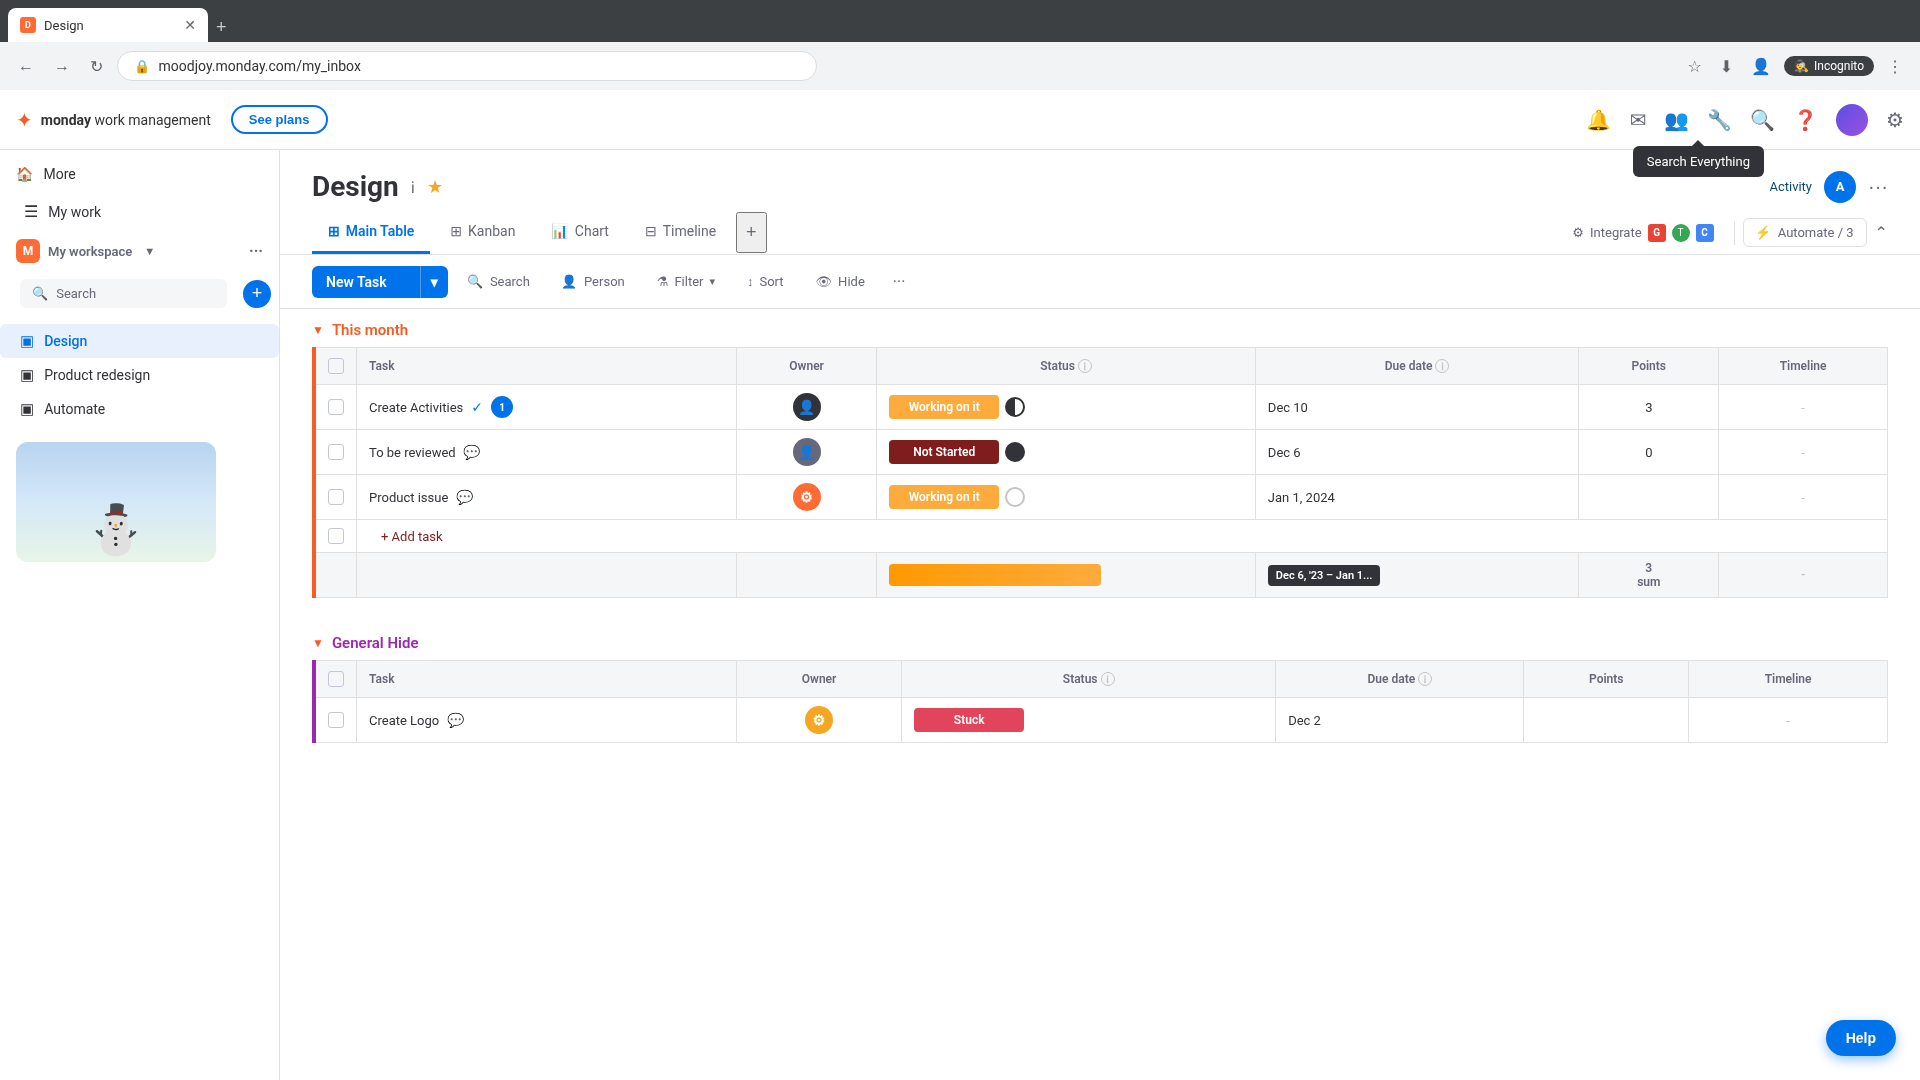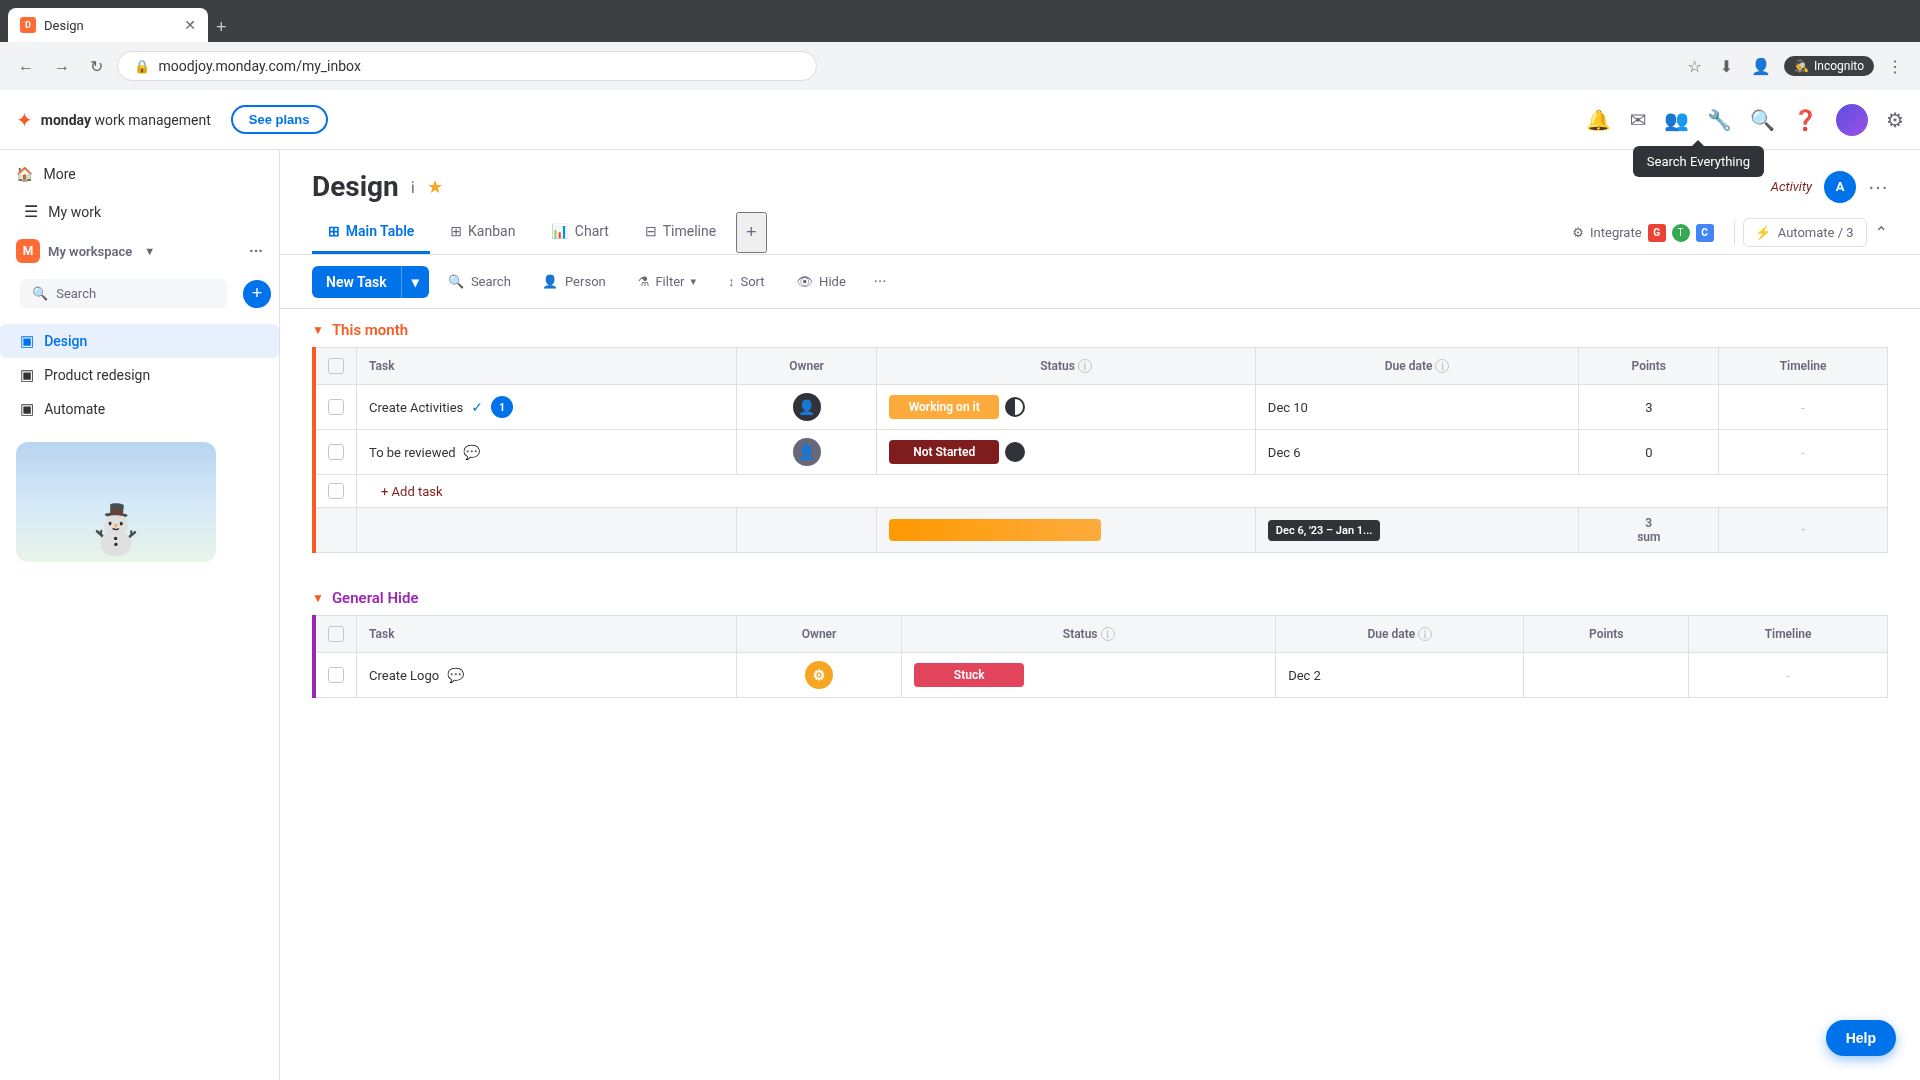--- a/index.html
+++ b/index.html
@@ -60,36 +60,36 @@
 
     
     .main-content { flex: 1; overflow-y: auto; background: #fff; }
     .page-header { padding: 20px 32px 0; }
     .page-title-row { display: flex; align-items: center; gap: 12px; margin-bottom: 8px; }
     .page-title { font-size: 28px; font-weight: 700; color: #323338; }
     .info-icon { color: #676879; cursor: pointer; font-size: 16px; }
     .star-icon { color: #f5a623; font-size: 18px; }
     .page-subtitle { font-size: 13px; color: #676879; margin-bottom: 16px; display: flex; align-items: center; gap: 8px; }
     .see-more-link { color: #0073ea; cursor: pointer; text-decoration: none; font-size: 13px; }
-    .activity-link { color: #7f1d1d; font-size: 13px; cursor: pointer; font-style: italic; }
+    .activity-link { color: #0c4a6e; font-size: 13px; cursor: pointer; }
 
     
     .tabs-bar { display: flex; align-items: center; padding: 0 32px; border-bottom: 1px solid #e0e0e0; gap: 4px; }
     .tab-item { display: flex; align-items: center; gap: 6px; padding: 12px 16px; font-size: 14px; color: #676879; cursor: pointer; border-bottom: 3px solid transparent; white-space: nowrap; }
     .tab-item.active { color: #0073ea; border-bottom-color: #0073ea; font-weight: 600; }
     .tab-item .tab-icon { font-size: 14px; }
     .add-view-btn { color: #676879; font-size: 18px; cursor: pointer; padding: 8px; }
     .tabs-right { margin-left: auto; display: flex; align-items: center; gap: 8px; }
     .integrate-btn { display: flex; align-items: center; gap: 6px; padding: 6px 12px; font-size: 13px; color: #676879; cursor: pointer; border-radius: 6px; }
     .automate-btn { display: flex; align-items: center; gap: 6px; padding: 6px 12px; font-size: 13px; color: #676879; cursor: pointer; border-radius: 6px; border: 1px solid #e0e0e0; }
     .collapse-btn { color: #676879; cursor: pointer; font-size: 16px; }
 
     
     .toolbar { display: flex; align-items: center; padding: 10px 32px; gap: 8px; border-bottom: 1px solid #e0e0e0; }
-    .new-task-btn { display: flex; align-items: center; background: #0073ea; color: white; border: none; border-radius: 6px; font-size: 14px; font-weight: 600; cursor: pointer; }
+    .new-task-btn { display: flex; align-items: center; background: #0073ea; color: white; border: none; border-radius: 6px; font-size: 14px; font-weight: 600; cursor: pointer; gap: 19px; }
     .new-task-main { padding: 8px 14px; }
     .new-task-arrow { padding: 8px 10px; border-left: 1px solid rgba(255,255,255,0.3); }
     .toolbar-action { display: flex; align-items: center; gap: 6px; padding: 7px 12px; font-size: 13px; color: #676879; cursor: pointer; border-radius: 6px; }
     .more-actions { color: #676879; cursor: pointer; padding: 7px 8px; }
 
     
     .table-container { padding: 0 32px; }
     .group-header { display: flex; align-items: center; gap: 8px; padding: 12px 0 8px; color: #f65c23; font-size: 15px; font-weight: 600; cursor: pointer; }
     .group-header .chevron { font-size: 12px; color: #f65c23; }
     .table { width: 100%; border-collapse: collapse; }
@@ -392,20 +392,45 @@
                   <span class="full-circle-icon"></span>
                 </div>
               </td>
               <td>Dec 6</td>
               <td class="points-cell">0</td>
               <td>
                 <div class="timeline-dash">-</div>
               </td>
             </tr>
 
+            <tr class="table-row">
+              <td class="table-row-check" style="border-left:4px solid #f65c23;">
+                <div class="checkbox"></div>
+              </td>
+              <td>
+                <div class="task-cell" style="display:flex;align-items:center;gap:8px;">
+                  <span>Product issue</span>
+                  <span class="task-icon">💬</span>
+                </div>
+              </td>
+              <td style="text-align:center;">
+                <div class="owner-avatar owner-orange" style="margin:0 auto;font-size:14px;">⚙</div>
+              </td>
+              <td>
+                <div style="display:flex;align-items:center;gap:6px;">
+                  <span class="status-badge status-working">Working on it</span>
+                  <span class="empty-circle-icon"></span>
+                </div>
+              </td>
+              <td>Jan 1, 2024</td>
+              <td class="points-cell"></td>
+              <td>
+                <div class="timeline-dash">-</div>
+              </td>
+            </tr>
 
             <tr>
               <td style="border-left:4px solid #f65c23;">
                 <div class="checkbox"></div>
               </td>
               <td colspan="6">
                 <span class="add-task-row">+ Add task</span>
               </td>
             </tr>
 

